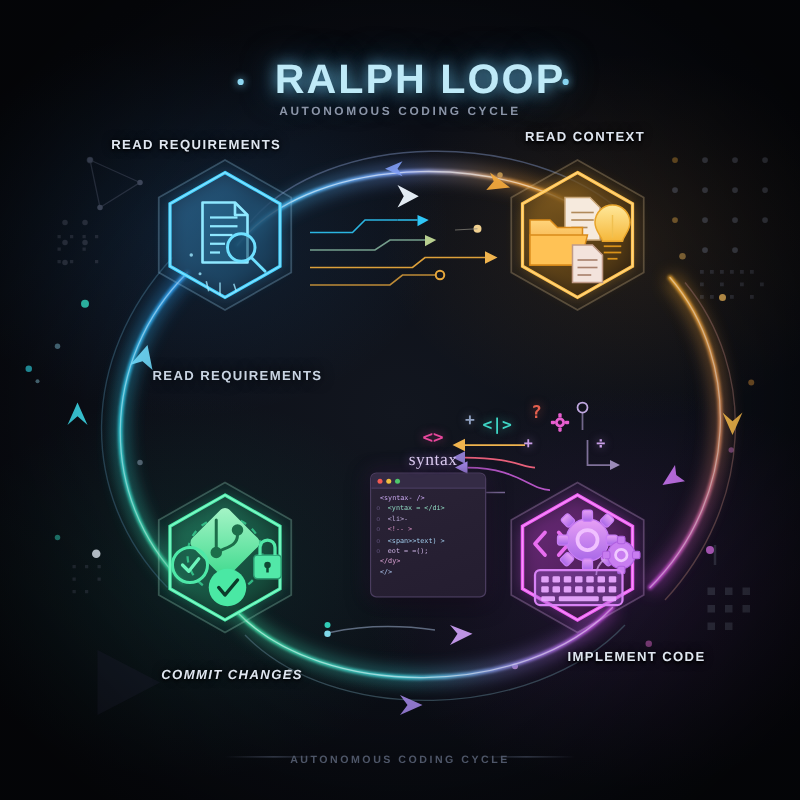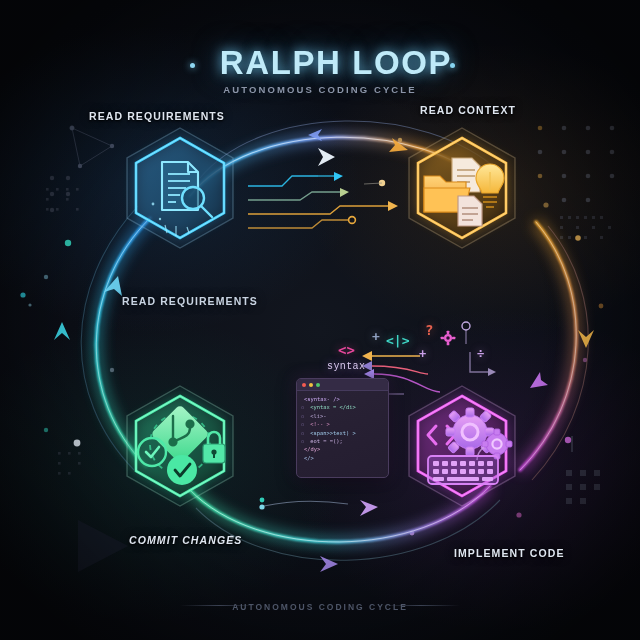--- a/index.html
+++ b/index.html
@@ -48,22 +48,22 @@
   }
   .footer {
     position:absolute; bottom:28px; left:0; width:640px; text-align:center;
     font-size:8.5px; font-weight:bold; letter-spacing:2px; color:#4e5668;
   }
   .footer-rule {
     position:absolute; bottom:34px; height:1px; width:78px;
     background:linear-gradient(90deg, transparent, #3a4152, transparent);
   }
   .syntax-word {
-    position:absolute; left:327px; top:361px; font-size:10px; letter-spacing:.4px;
-    color:#d8c8ee; font-family:Liberation Mono, monospace;
+    position:absolute; left:327px; top:361px; font-size:14px; letter-spacing:.4px;
+    color:#d8c8ee; font-family:Liberation Serif, serif;
     text-shadow:0 0 8px rgba(180,120,230,.7);
   }
   .float-sym {
     position:absolute; font-family:"DejaVu Sans Mono", monospace; font-weight:bold;
     line-height:1;
   }
 
   
   #codewin {
     position:absolute; left:296px; top:378px; width:93px; height:100px;
@@ -589,21 +589,21 @@
   </div>
 
   <div class="title-dot" style="left:190px;"></div>
   <div class="title-dot" style="left:450px;"></div>
   <div class="title">RALPH LOOP</div>
   <div class="subtitle">AUTONOMOUS CODING CYCLE</div>
 
   <div class="node-label" style="left:89px; top:110px;">READ REQUIREMENTS</div>
   <div class="node-label" style="left:420px; top:104px;">READ CONTEXT</div>
   <div class="node-label" style="left:129px; top:534px;font-style:italic;">COMMIT CHANGES</div>
-  <div class="node-label" style="left:418px; top:547px;padding-left:36px;">IMPLEMENT CODE</div>
+  <div class="node-label" style="left:418px; top:520px;padding-left:36px;">IMPLEMENT CODE</div>
 
   <div class="inner-label" style="left:122px; top:295px;">READ REQUIREMENTS</div>
 
   <div class="syntax-word">syntax</div>
 
   <div id="symbols">
       <div class="float-sym" style="left: 372px; top: 330px; font-size: 13px; color: rgb(143, 160, 192); text-shadow: rgba(143, 160, 192, 0.533) 0px 0px 8px;">+</div>
       <div class="float-sym" style="left: 386px; top: 334px; font-size: 13px; color: rgb(63, 215, 198); text-shadow: rgba(63, 215, 198, 0.533) 0px 0px 8px;">&lt;|&gt;</div>
       <div class="float-sym" style="left: 425px; top: 323px; font-size: 14px; color: rgb(228, 96, 78); text-shadow: rgba(228, 96, 78, 0.533) 0px 0px 8px;">?</div>
       <div class="float-sym" style="left: 440px; top: 330px; font-size: 16px; color: rgb(232, 95, 208); text-shadow: rgba(232, 95, 208, 0.533) 0px 0px 8px;"><svg width="16" height="16" viewBox="0 0 24 24">

